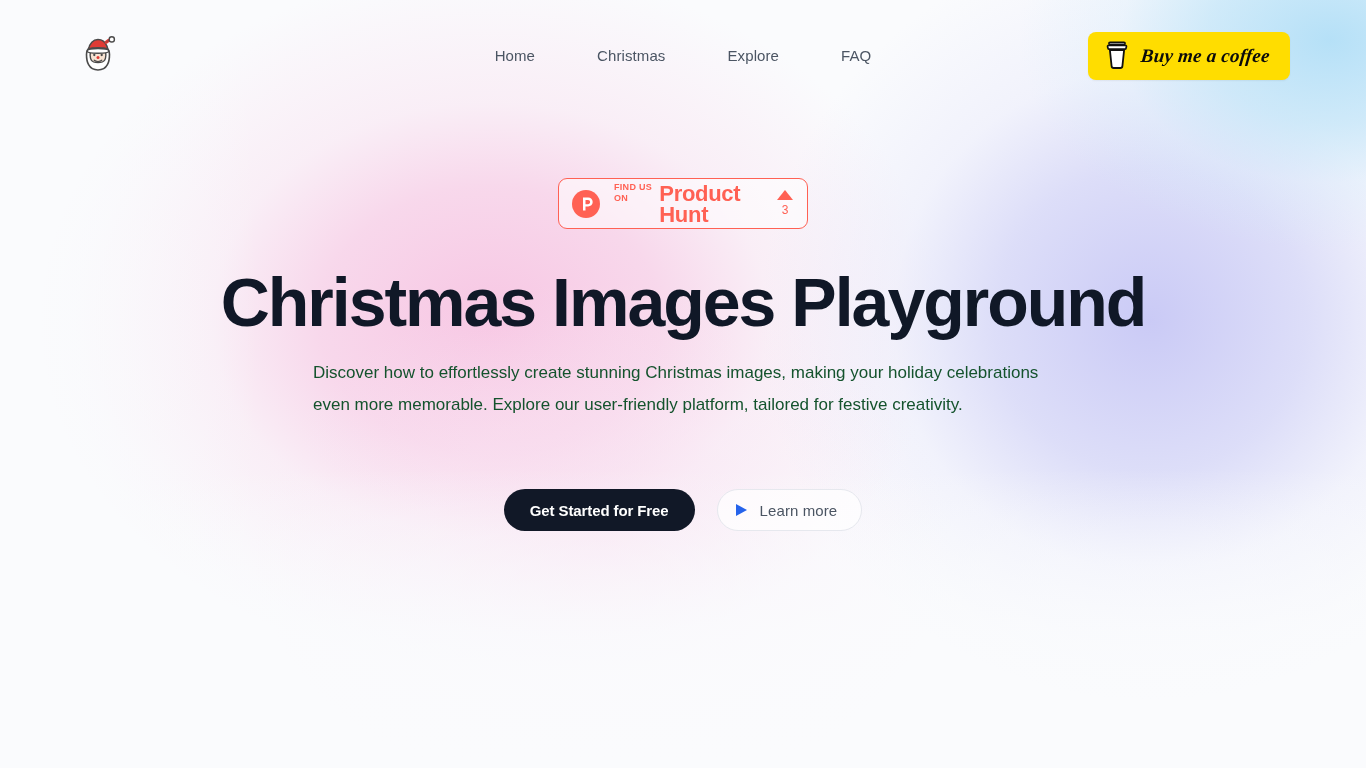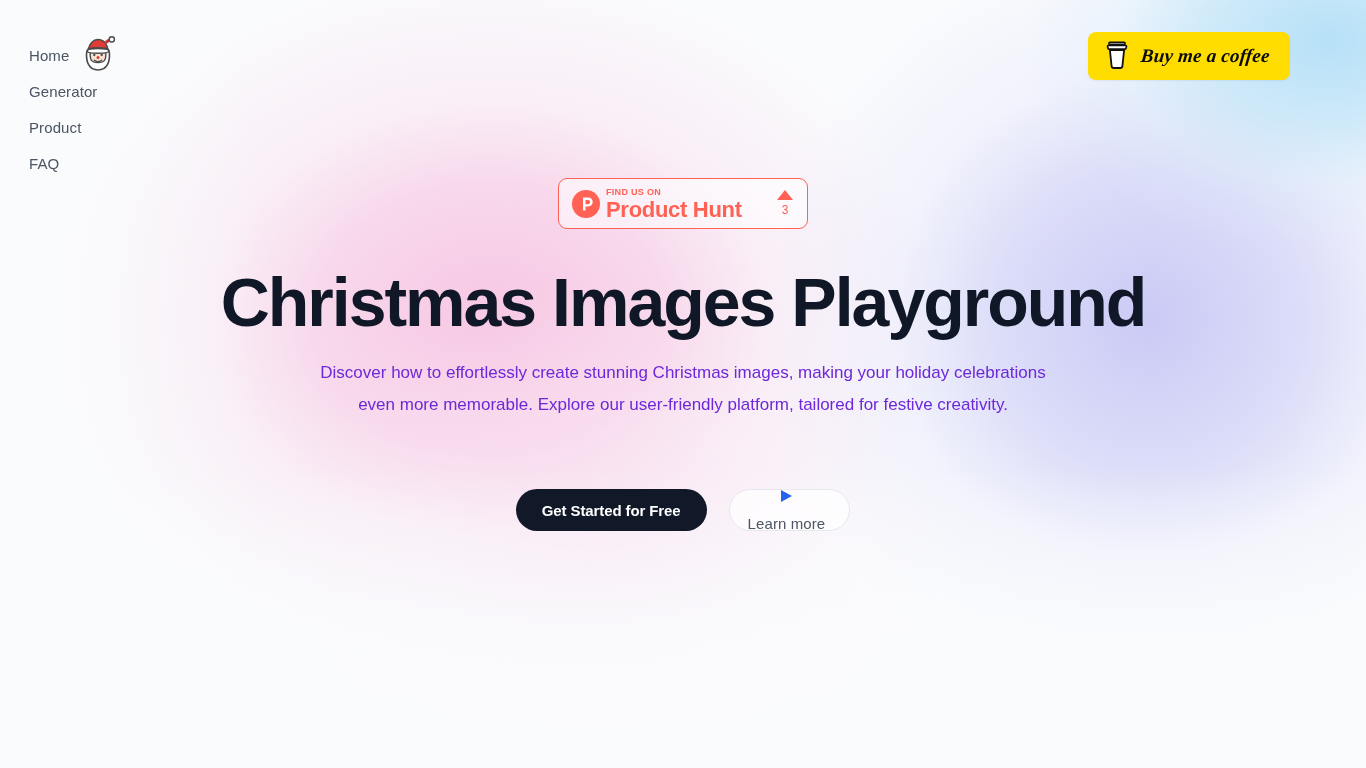--- a/index.html
+++ b/index.html
@@ -114,22 +114,21 @@
     height: 44px;
     display: block;
   }
 
   #main-nav {
     position: absolute;
     left: 0; right: 0;
     top: 44px;
     display: flex;
     justify-content: center;
-    gap: 12px;
-    flex-direction: column;
+    gap: 4px;
   }
   .nav-link {
     font-size: 15px;
     color: #4b5563;
     text-decoration: none;
     letter-spacing: 0.1px;
     padding: 0 29px;
     line-height: 24px;
     white-space: nowrap;
     cursor: pointer;
@@ -182,23 +181,23 @@
     width: 28px; height: 28px;
     border-radius: 50%;
     background: #ff6154;
     display: flex;
     align-items: center;
     justify-content: center;
     flex: 0 0 auto;
   }
   #ph-logo-circle svg { display:block; }
   #ph-text-block {
-    margin-left: 6px;
-    display: flex;
-    flex-direction: column;
+    margin-left: 14px;
+    display: flex;
+    flex-direction: row;
     justify-content: center;
     flex: 1 1 auto;
   }
   #ph-eyebrow {
     font-size: 9px;
     font-weight: bold;
     letter-spacing: 0.3px;
     color: #ff6154;
     line-height: 11px;
     text-transform: uppercase;
@@ -253,22 +252,22 @@
   }
 
   #hero-subtitle {
     position: absolute;
     left: 50%;
     transform: translateX(-50%);
     top: 357px;
     width: 740px;
     font-size: 17px;
     line-height: 32px;
-    color: #6d28d9;
-    text-align: center;
+    color: #14532d;
+    text-align: left;
   }
 
   #hero-actions {
     position: absolute;
     left: 0; right: 0;
     top: 489px;
     display: flex;
     justify-content: center;
     align-items: flex-start;
     gap: 22px;
@@ -295,21 +294,20 @@
     height: 42px;
     padding: 0 24px 0 18px;
     background: rgba(255,255,255,0.70);
     border: 1px solid #e6e8ee;
     border-radius: 21px;
     cursor: pointer;
     display: flex;
     align-items: center;
     gap: 13px;
     white-space: nowrap;
-    flex-direction: column;
   }
   #learn-more-play {
     width: 0; height: 0;
     border-top: 6.5px solid transparent;
     border-bottom: 6.5px solid transparent;
     border-left: 11px solid #2563eb;
     flex: 0 0 auto;
   }
   #learn-more-label {
     font-size: 15px;
@@ -353,22 +351,22 @@
         <circle cx="25.7" cy="21.0" r="1.15" fill="#4a4a4a"></circle>
 
         <circle cx="22" cy="23.6" r="1.5" fill="#e03b35"></circle>
 
         <path d="M18.2 26.2c1.0 0.9 2.3 1.3 3.8 1.3s2.8-0.4 3.8-1.3" fill="none" stroke="#4a4a4a" stroke-width="1.2" stroke-linecap="round"></path>
       </svg>
     </a>
 
     <nav id="main-nav">
       <a class="nav-link" href="#">Home</a>
-      <a class="nav-link" href="#">Generator</a>
-      <a class="nav-link" href="#">Product</a>
+      <a class="nav-link" href="#">Christmas</a>
+      <a class="nav-link" href="#">Explore</a>
       <a class="nav-link" href="#">FAQ</a>
     </nav>
 
     <button id="bmc-button">
       <span>
         <svg width="26" height="30" viewBox="0 0 26 30">
 
           <path d="M4.6 5.4h16.8c0.7 0 1.2 0.6 1.0 1.3l-0.4 1.6c-0.1 0.5-0.6 0.9-1.1 0.9H5.1c-0.5 0-1.0-0.4-1.1-0.9L3.6 6.7C3.4 6.0 3.9 5.4 4.6 5.4z" fill="#ffffff" stroke="#111111" stroke-width="1.7" stroke-linejoin="round"></path>
           <path d="M6.0 2.2h14.0c0.6 0 1.1 0.5 1.1 1.1s-0.5 1.1-1.1 1.1H6.0c-0.6 0-1.1-0.5-1.1-1.1S5.4 2.2 6.0 2.2z" fill="#ffffff" stroke="#111111" stroke-width="1.6" stroke-linejoin="round"></path>
 

